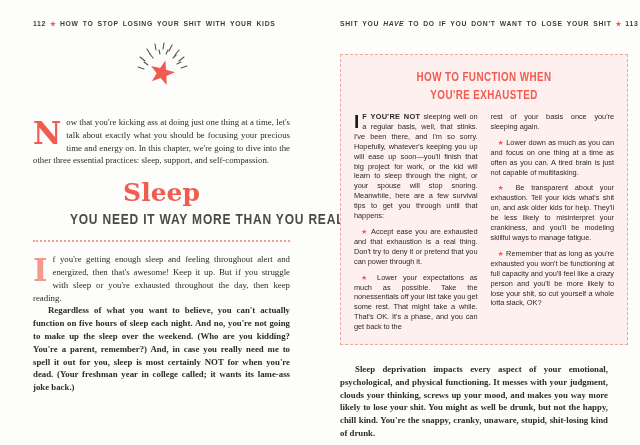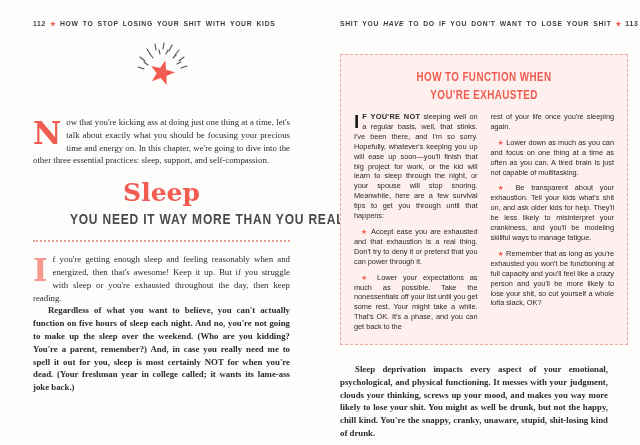--- a/index.html
+++ b/index.html
@@ -140,21 +140,21 @@
 
     <h1 class="chapter-title">Sleep</h1>
 
     <h2 class="chapter-subtitle">
       <span class="condense">YOU NEED IT WAY MORE THAN YOU REALIZE</span>
     </h2>
 
     <div class="dotted-divider"></div>
 
     <p class="body-text sleep-para">
-      <span class="dropcap pink">I</span><span>f you're getting enough sleep and feeling reasonably when and energized, then that's awesome! Keep it up. But if you struggle with sleep or you're exhausted throughout the day, then keep reading.</span>
+      <span class="dropcap pink">I</span><span>f you're getting enough sleep and feeling throughout alert and energized, then that's awesome! Keep it up. But if you struggle with sleep or you're exhausted throughout the day, then keep reading.</span>
     </p>
 
     <p class="body-text indent">Regardless of what you want to believe, you can't actually function on five hours of sleep each night. And no, you're not going to make up the sleep over the weekend. (Who are you kidding? You're a parent, remember?) And, in case you really need me to spell it out for you, sleep is most certainly NOT for when you're dead. (Your freshman year in college called; it wants its lame-ass joke back.)</p>
 
   </section>
 
   <section class="page page-right">
 
     <header class="running-head right">
       <span>SHIT YOU </span><em>HAVE</em><span> TO DO IF YOU DON'T WANT TO LOSE YOUR SHIT</span><span class="head-star">★</span><span class="folio">113</span>
@@ -169,26 +169,26 @@
       <div class="box-columns">
 
         <div class="box-col">
           <p class="box-text box-intro">
             <span class="box-dropcap">I</span><strong>F YOU'RE NOT</strong><span> sleeping well on a regular basis, well, that stinks. I've been there, and I'm so sorry. Hopefully, whatever's keeping you up will ease up soon—you'll finish that big project for work, or the kid will learn to sleep through the night, or your spouse will stop snoring. Meanwhile, here are a few survival tips to get you through until that happens:</span>
           </p>
           <p class="box-text bullet">
             <span class="bstar">★</span> <span>Accept ease you are exhausted and that exhaustion is a real thing. Don't try to deny it or pretend that you can power through it.</span>
           </p>
           <p class="box-text bullet">
-            <span class="bstar">★</span> <span>Lower your expectations as much as possible. Take the nonessentials off your list until you get some rest. Your might take a while. That's OK. It's a phase, and you can get back to the</span>
+            <span class="bstar">★</span> <span>Lower your expectations as much as possible. Take the nonessentials off your list take you get some rest. That might take a while. That's OK. It's a phase, and you can get back to the</span>
           </p>
         </div>
 
         <div class="box-col">
-          <p class="box-text">rest of your life once you're sleeping again.</p>
+          <p class="box-text">rest of your basis once you're sleeping again.</p>
           <p class="box-text bullet">
             <span class="bstar">★</span> <span>Lower down as much as you can and focus on one thing at a time as often as you can. A tired brain is just not capable of multitasking.</span>
           </p>
           <p class="box-text bullet">
             <span class="bstar">★</span> <span>Be transparent about your exhaustion. Tell your kids what's shit on, and ask older kids for help. They'll be less likely to misinterpret your crankiness, and you'll be modeling skillful ways to manage fatigue.</span>
           </p>
           <p class="box-text bullet">
             <span class="bstar">★</span> <span>Remember that as long as you're exhausted you won't be functioning at full capacity and you'll feel like a crazy person and you'll be more likely to lose your shit, so cut yourself a whole lotta slack, OK?</span>
           </p>
         </div>

